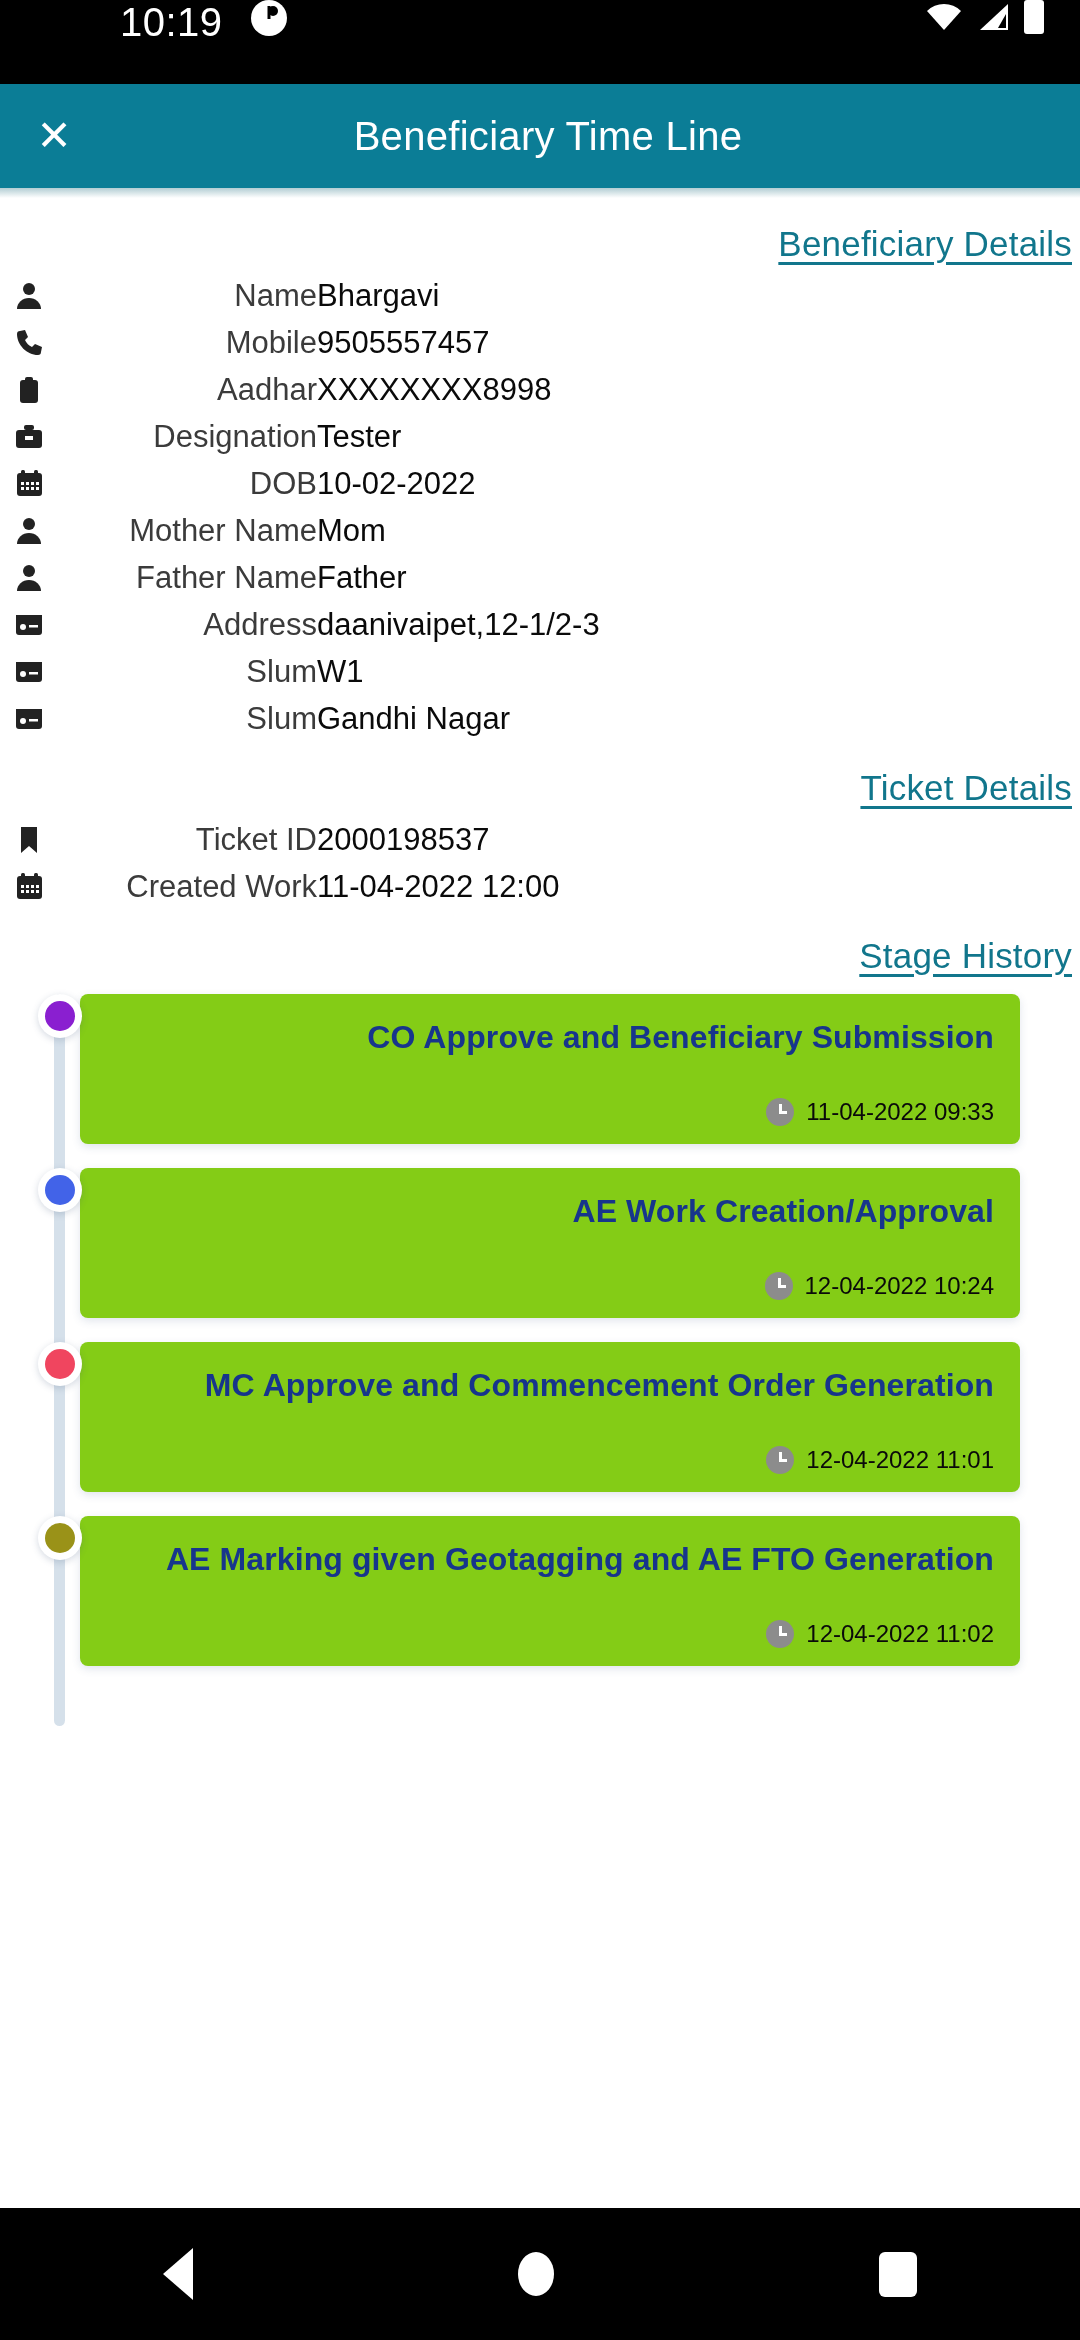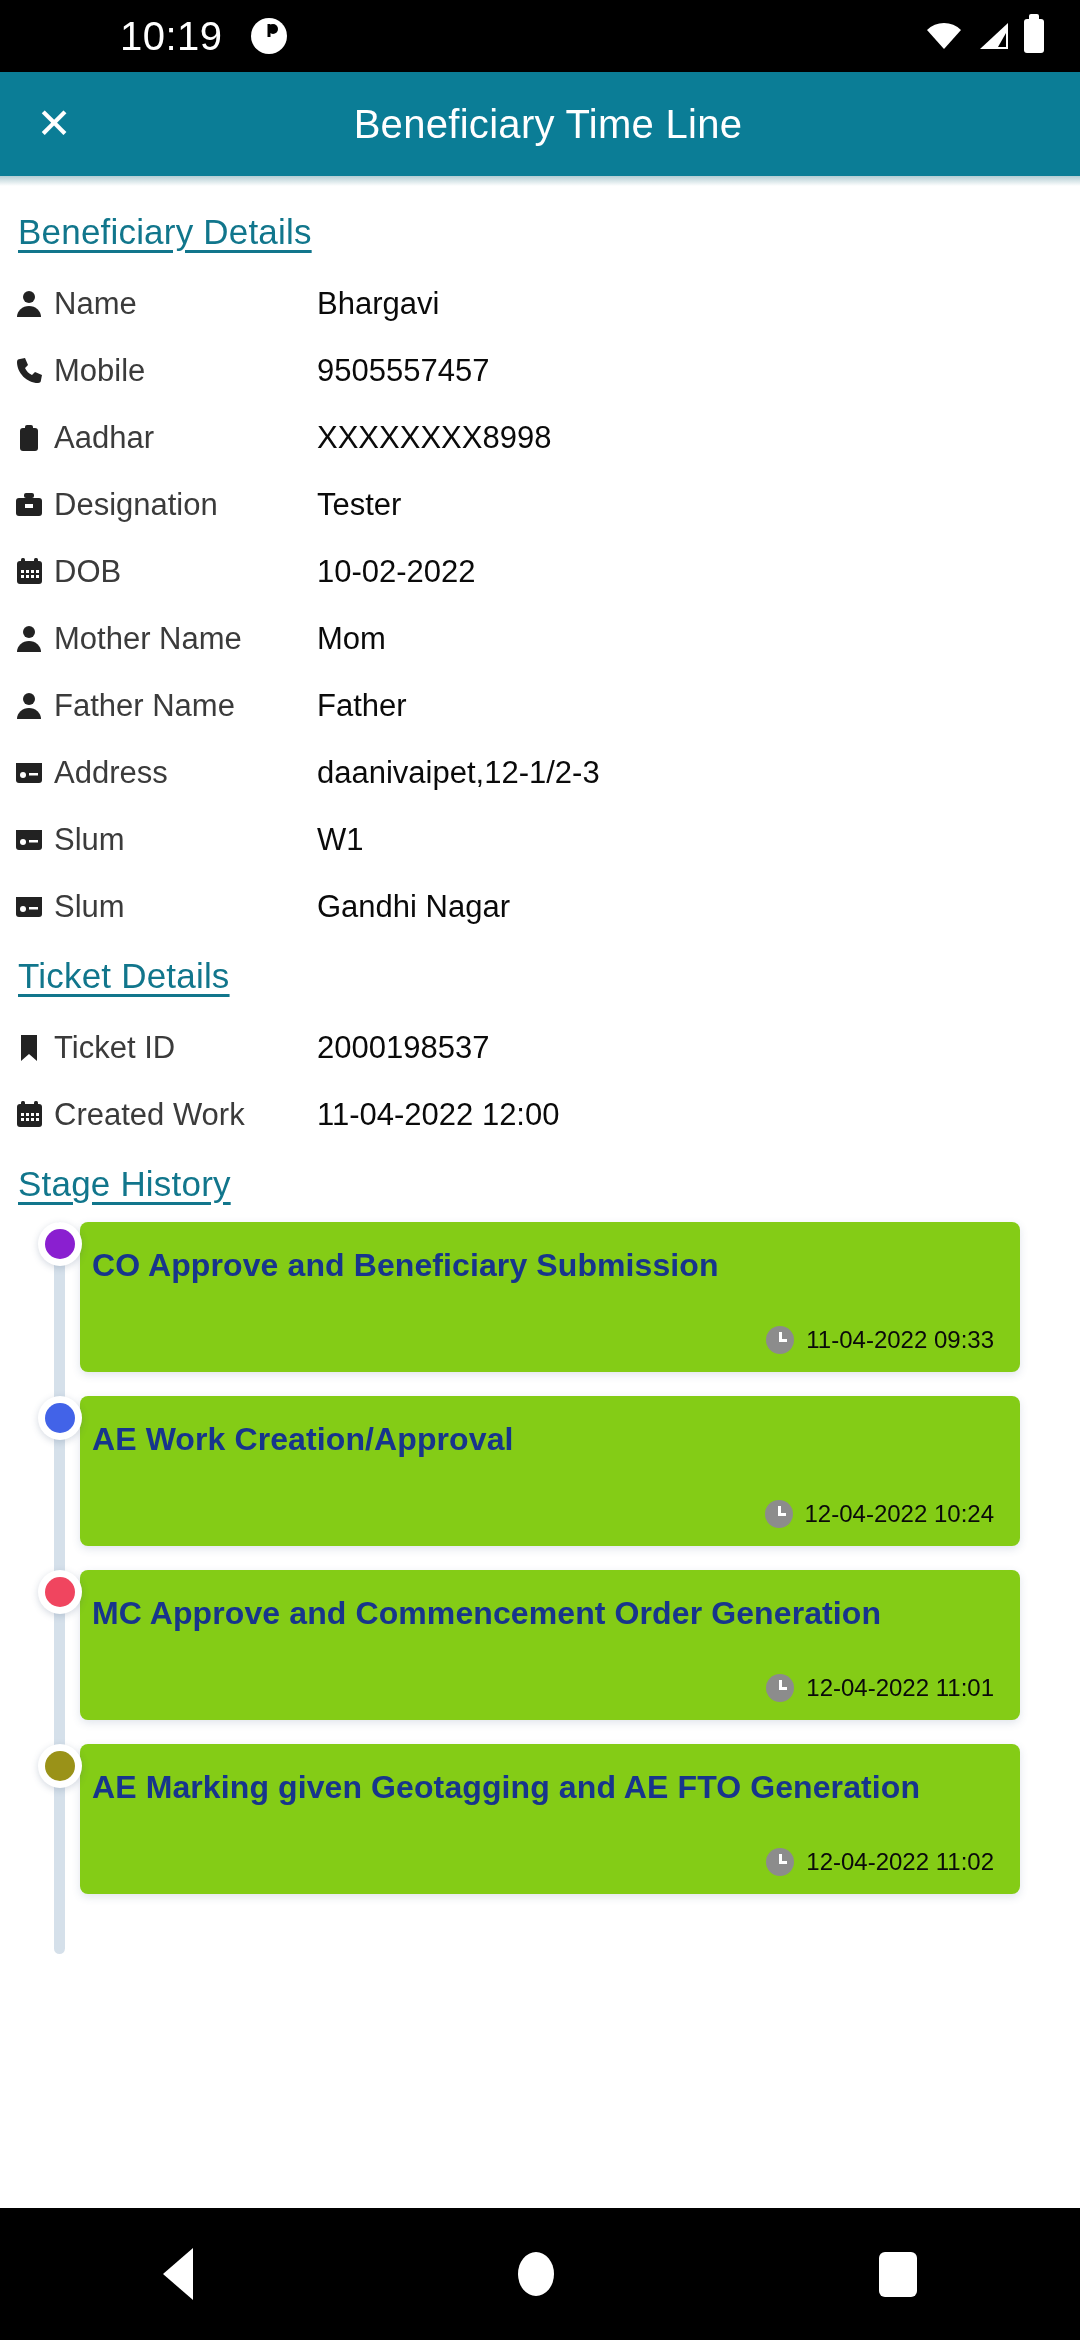--- a/index.html
+++ b/index.html
@@ -6,22 +6,22 @@
   html,body { width:1080px; height:2340px; }
   body {
     background:#ffffff;
     font-family:"Liberation Sans", sans-serif;
     overflow:hidden;
     position:relative;
   }
 
   
   .statusbar{
-    height:72px; background:#000000; color:#ffffff;
-    display:flex; align-items:center; position:relative;
+    height:84px; background:#000000; color:#ffffff;
+    display:flex; align-items:flex-start; position:relative;
   }
   .sb-time{ font-size:40px; margin-left:120px; letter-spacing:.5px; font-weight:400; }
   .sb-noti{
     margin-left:28px; width:36px; height:36px; border-radius:50%;
     background:#ffffff; position:relative; overflow:hidden;
   }
   .sb-noti::after{
     content:""; position:absolute; left:50%; top:6px; width:3px; height:13px;
     background:#000; transform:translateX(-50%);
   }
@@ -51,31 +51,31 @@
     position:relative; z-index:2; margin-left:22px;
     width:64px; height:64px; display:flex; align-items:center; justify-content:center;
     color:#ffffff; font-size:42px; line-height:1; font-weight:300;
   }
   .appbar-shadow{
     height:10px;
     background:linear-gradient(to bottom, rgba(0,90,110,.30), rgba(0,90,110,0));
   }
 
   
-  .content{ padding:0 16px 0 0; position:relative; height:1912px; overflow:hidden; }
+  .content{ padding:0 8px 0 0; position:relative; height:1912px; overflow:hidden;text-align:right; }
 
   .section-head{
     color:#11768c; font-size:35px; margin:26px 0 8px 18px;
     text-decoration:underline; text-underline-offset:6px;
     display:inline-block; letter-spacing:.2px;
   }
   .sec-wrap{ padding-left:0; }
 
   .row{
-    display:flex; align-items:center; height:47px; padding-left:12px;margin-top:20px;
+    display:flex; align-items:center; height:47px; padding-left:12px;
   }
   .row .ic{
     width:34px; min-width:34px; display:flex; align-items:center; justify-content:center;
     color:#222; margin-right:8px;
   }
   .row .lbl{
     font-size:31px; color:#3b3b3b; font-weight:400; flex:0 0 263px;
   }
   .row .val{
     font-size:31px; color:#0a0a0a; font-weight:400;

